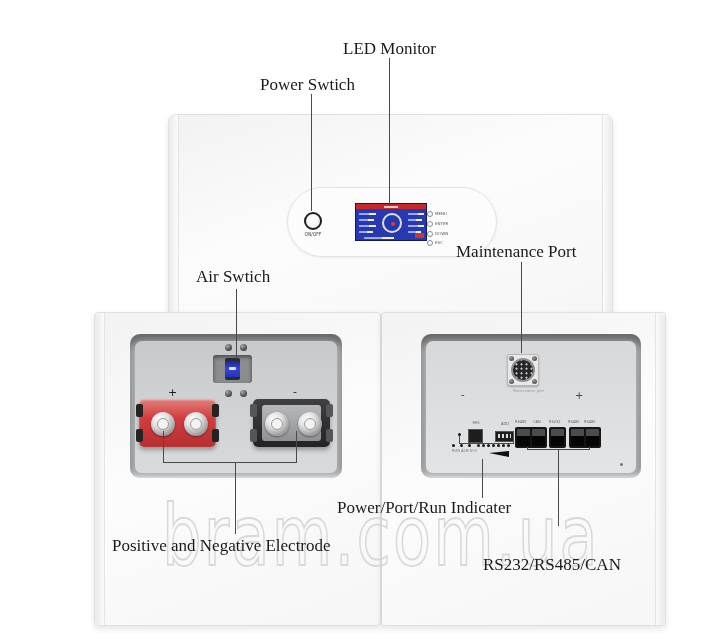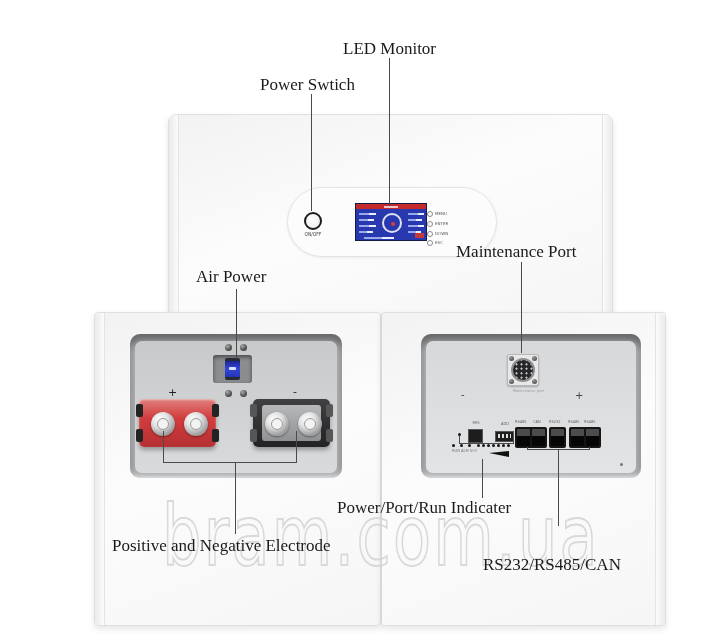--- a/index.html
+++ b/index.html
@@ -268,19 +268,19 @@
   <div class="line" style="left:589px;top:447px;width:1px;height:3px"></div>
   <div class="line" style="left:527px;top:449px;width:63px;height:1px"></div>
   <div class="line" style="left:558px;top:449px;width:1px;height:77px"></div>
   <div class="line" style="left:163px;top:431px;width:1px;height:31px"></div>
   <div class="line" style="left:296px;top:431px;width:1px;height:31px"></div>
   <div class="line" style="left:163px;top:462px;width:134px;height:1px"></div>
   <div class="line" style="left:235px;top:462px;width:1px;height:72px"></div>
 
   <div class="lbl" style="left:260px;top:74px">Power Swtich</div>
   <div class="lbl" style="left:343px;top:38px">LED Monitor</div>
-  <div class="lbl" style="left:196px;top:266px">Air Power</div>
+  <div class="lbl" style="left:196px;top:266px">Air Swtich</div>
   <div class="lbl" style="left:456px;top:241px">Maintenance Port</div>
   <div class="lbl" style="left:337px;top:497px">Power/Port/Run Indicater</div>
   <div class="lbl" style="left:483px;top:554px">RS232/RS485/CAN</div>
   <div class="lbl" style="left:112px;top:535px">Positive and Negative Electrode</div>
 
 </div>
 
 </body></html>

